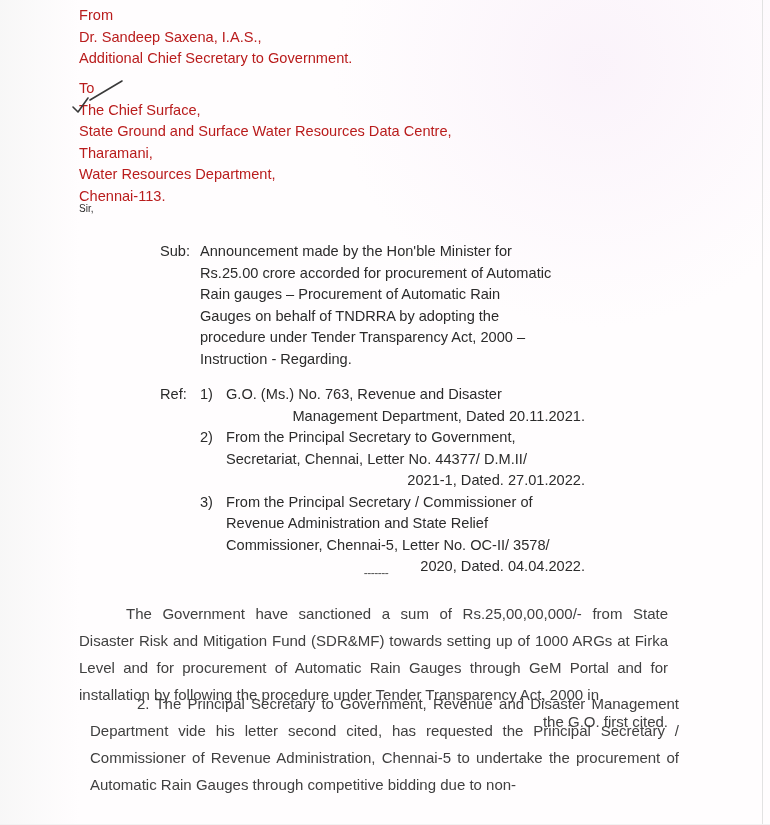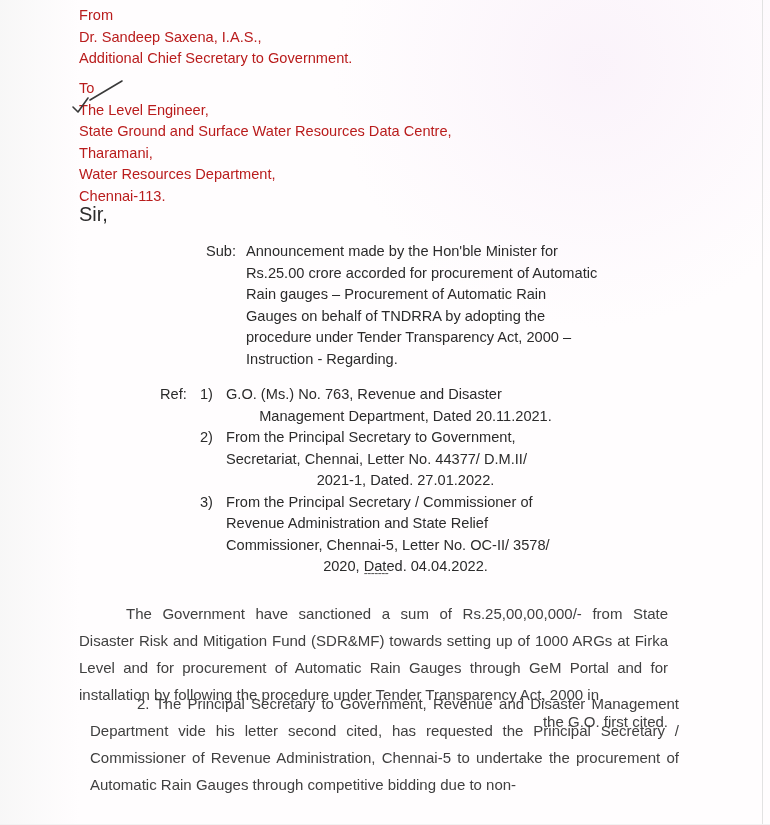--- a/index.html
+++ b/index.html
@@ -61,21 +61,21 @@
     line-height: 21.5px;
   }
   .addr-line { white-space: pre; }
 
   .from-block { top: 5px; }
   .to-block { top: 78px; }
   .sir-line {
     position: absolute;
     left: 79px;
     top: 203px;
-    font-size: 20px;
+    font-size: 10px;
     color: #2b2b2b;
   }
 
   
   .kv-block {
     position: absolute;
     display: flex;
     align-items: flex-start;
   }
   .kv-label {
@@ -88,21 +88,21 @@
   .kv-body {
     font-size: 14.6px;
     line-height: 21.5px;
     color: #2b2b2b;
     text-align: justify;
     text-justify: inter-word;
   }
   .kv-body > p { margin: 0; }
   .kv-body > p:last-child { text-align: left; }
 
-  .sub-block { left: 160px; top: 241px; width: 425px; margin-left: 46px; }
+  .sub-block { left: 160px; top: 241px; width: 425px; }
   .sub-block .kv-body { width: 385px; }
 
   .ref-block { left: 160px; top: 384px; width: 425px; }
   .ref-list {
     width: 385px;
     margin: 0;
     padding: 0;
     list-style: none;
   }
   .ref-item {
@@ -115,21 +115,21 @@
   .ref-num {
     width: 26px;
     flex: none;
   }
   .ref-text {
     width: 359px;
     text-align: justify;
     text-justify: inter-word;
   }
   .ref-text > span { display: block; }
-  .ref-text > span.last { text-align: center; }
+  .ref-text > span.last { text-align: right; }
 
   .separator {
     position: absolute;
     left: 355px;
     top: 566px;
     width: 42px;
     color: #555;
     font-size: 12px;
     letter-spacing: -0.5px;
     text-align: center;
@@ -168,21 +168,21 @@
   <div class="page-edge-bottomline"></div>
 
   <div class="addr-block from-block">
     <div class="addr-line">From</div>
     <div class="addr-line">Dr. Sandeep Saxena, I.A.S.,</div>
     <div class="addr-line">Additional Chief Secretary to Government.</div>
   </div>
 
   <div class="addr-block to-block">
     <div class="addr-line">To</div>
-    <div class="addr-line">The Level Engineer,</div>
+    <div class="addr-line">The Chief Surface,</div>
     <div class="addr-line">State Ground and Surface Water Resources Data Centre,</div>
     <div class="addr-line">Tharamani,</div>
     <div class="addr-line">Water Resources Department,</div>
     <div class="addr-line">Chennai-113.</div>
   </div>
 
   <svg class="pen-mark" style="left:86px; top:78px;" width="42" height="26">
     <path d="M4 22 L36 3" stroke="#3a3a3a" stroke-width="1.6" fill="none" stroke-linecap="round"></path>
   </svg>
 

